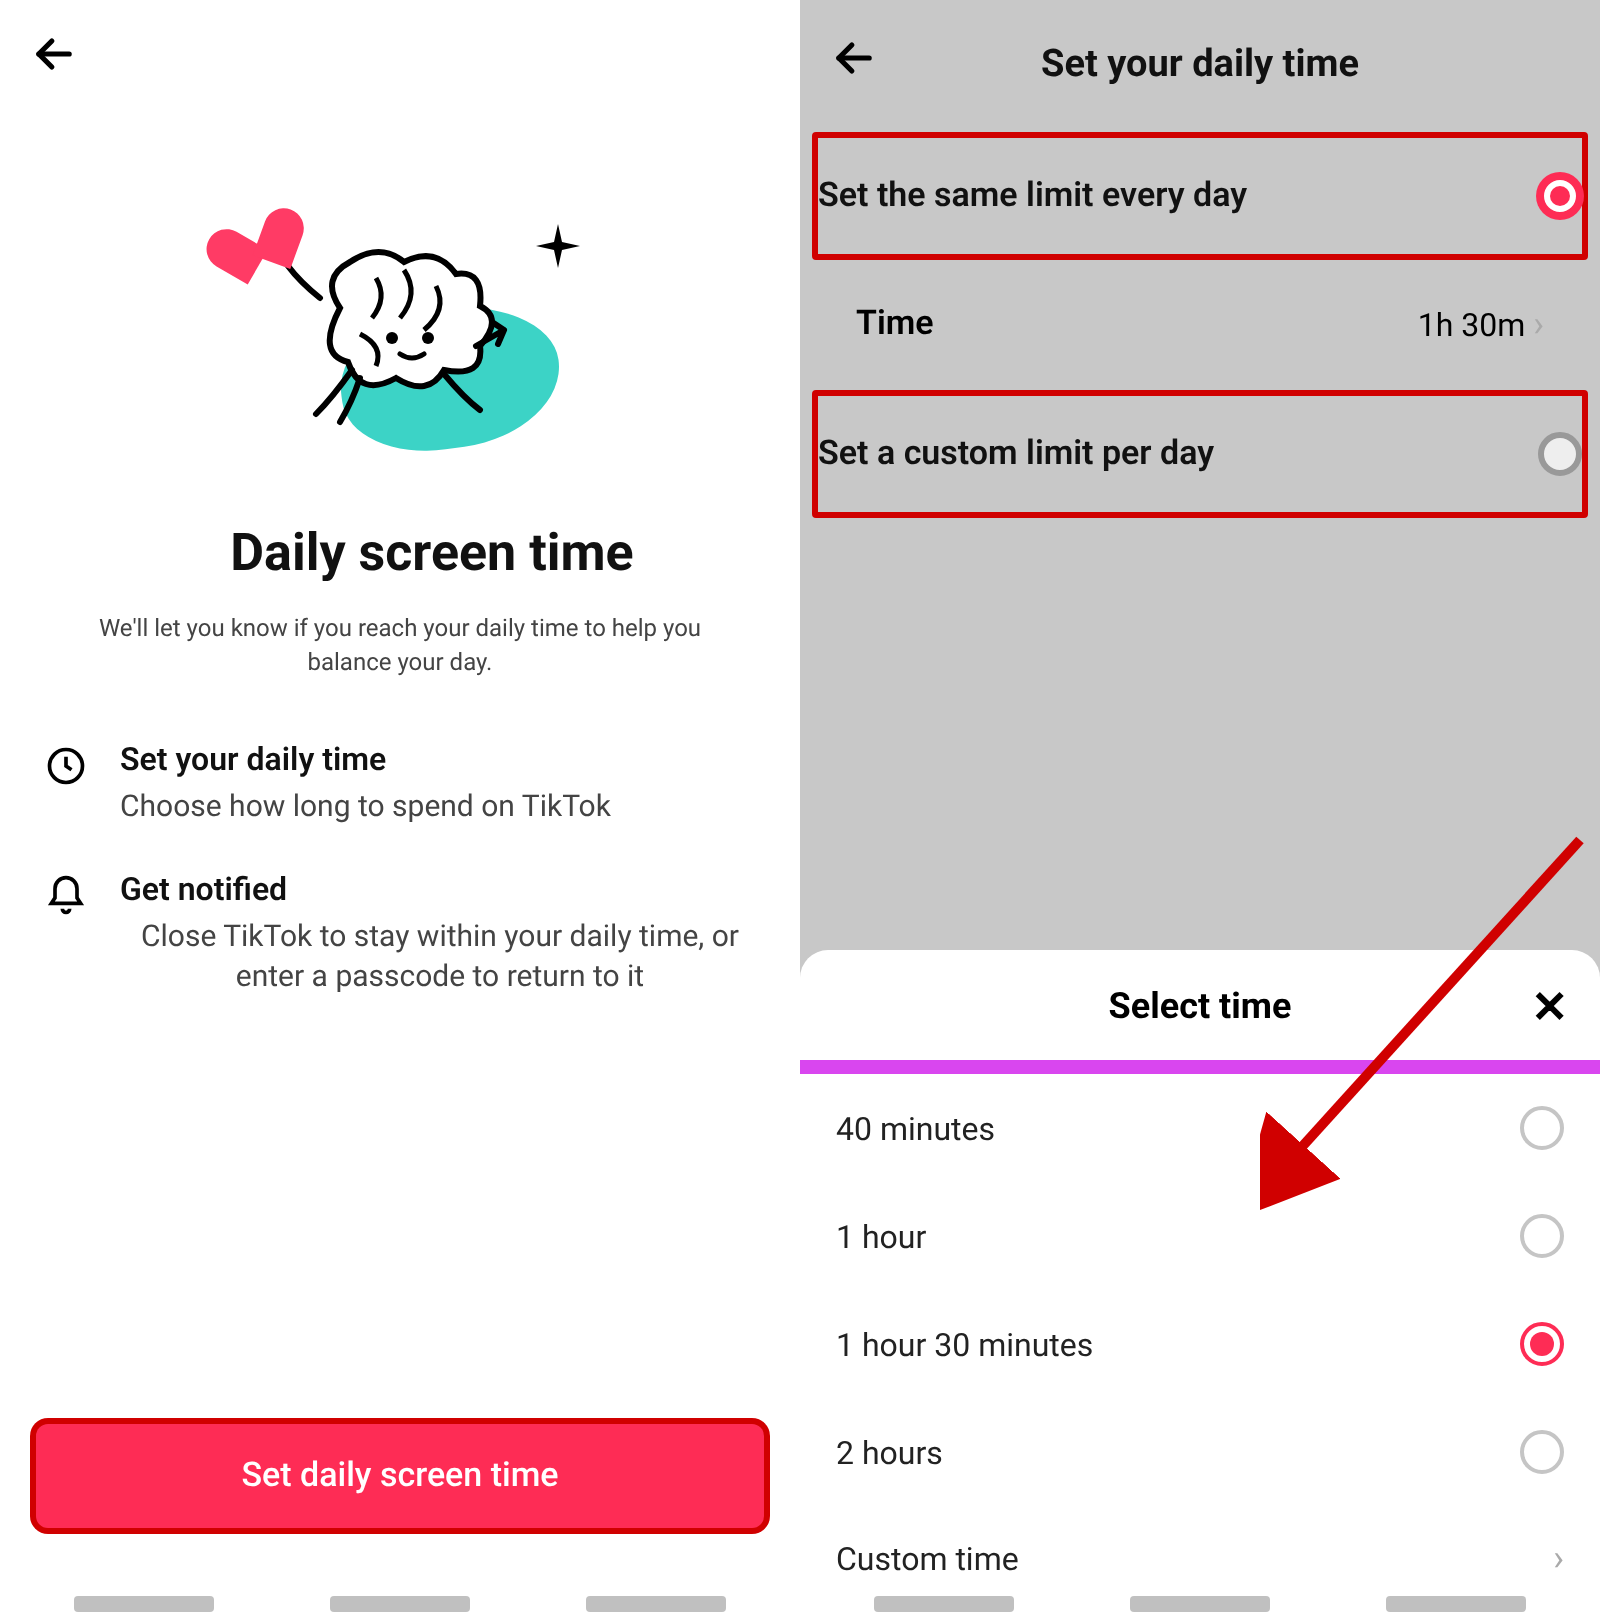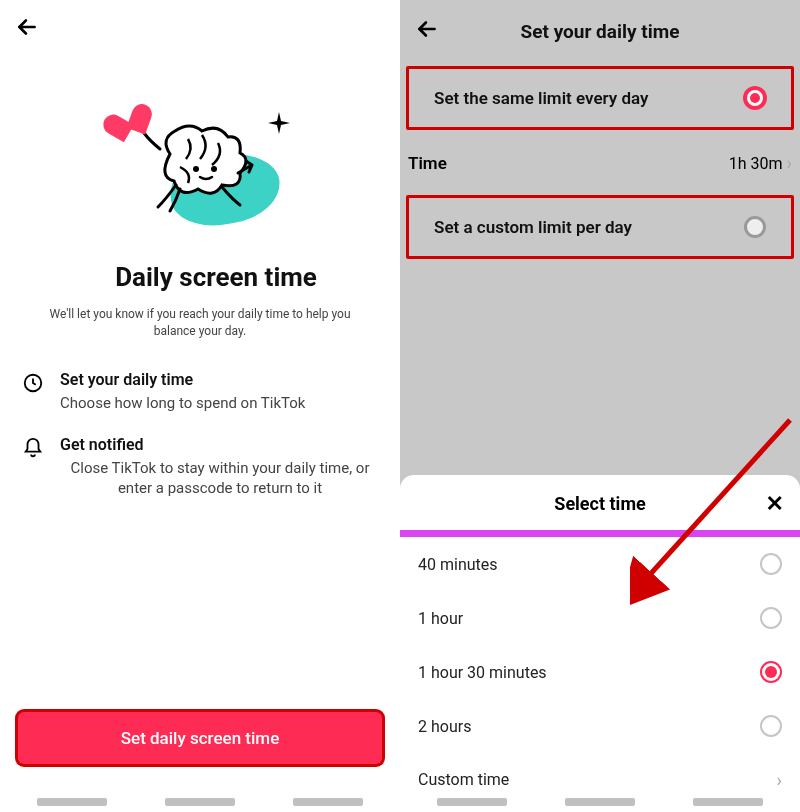--- a/index.html
+++ b/index.html
@@ -61,24 +61,24 @@
   }
   .bottom-bars { position:absolute; bottom:6px; left:0; right:0; display:flex; justify-content:space-around; padding:0 8px;}
   .bottom-bars div{ width:70px; height:8px; background:#c0c0c0; border-radius:2px;}
   
   .right-header {
     display:flex; align-items:center; padding:16px 14px;
   }
   .right-header .title { flex:1; text-align:center; font-size:19px; font-weight:700; color:#111; margin-left:-26px;}
   .option-row {
     display:flex; align-items:center; justify-content:space-between;
-    padding:18px 25px; font-size:17px; color:#111; font-weight:600;
+    padding:18px 0; font-size:17px; color:#111; font-weight:600;
   }
   .highlight { border:3px solid #d00000; margin:4px 6px; border-radius:2px; }
-  .time-row { padding:18px 8px; display:flex; justify-content:space-between; align-items:center;}
+  .time-row { padding:18px 28px; display:flex; justify-content:space-between; align-items:flex-start;}
   .time-row .lbl{font-weight:600; font-size:17px;}
   .radio {
     width:22px; height:22px; border-radius:50%; border:3px solid #999; background:#eee;
   }
   .radio.selected {
     border-color:#fe2c55; background:#fff; position:relative;
     box-shadow: 0 0 0 1px #fe2c55;
   }
   .radio.selected::after{
     content:""; position:absolute; left:3px; top:3px; width:10px; height:10px; background:#fe2c55; border-radius:50%;

